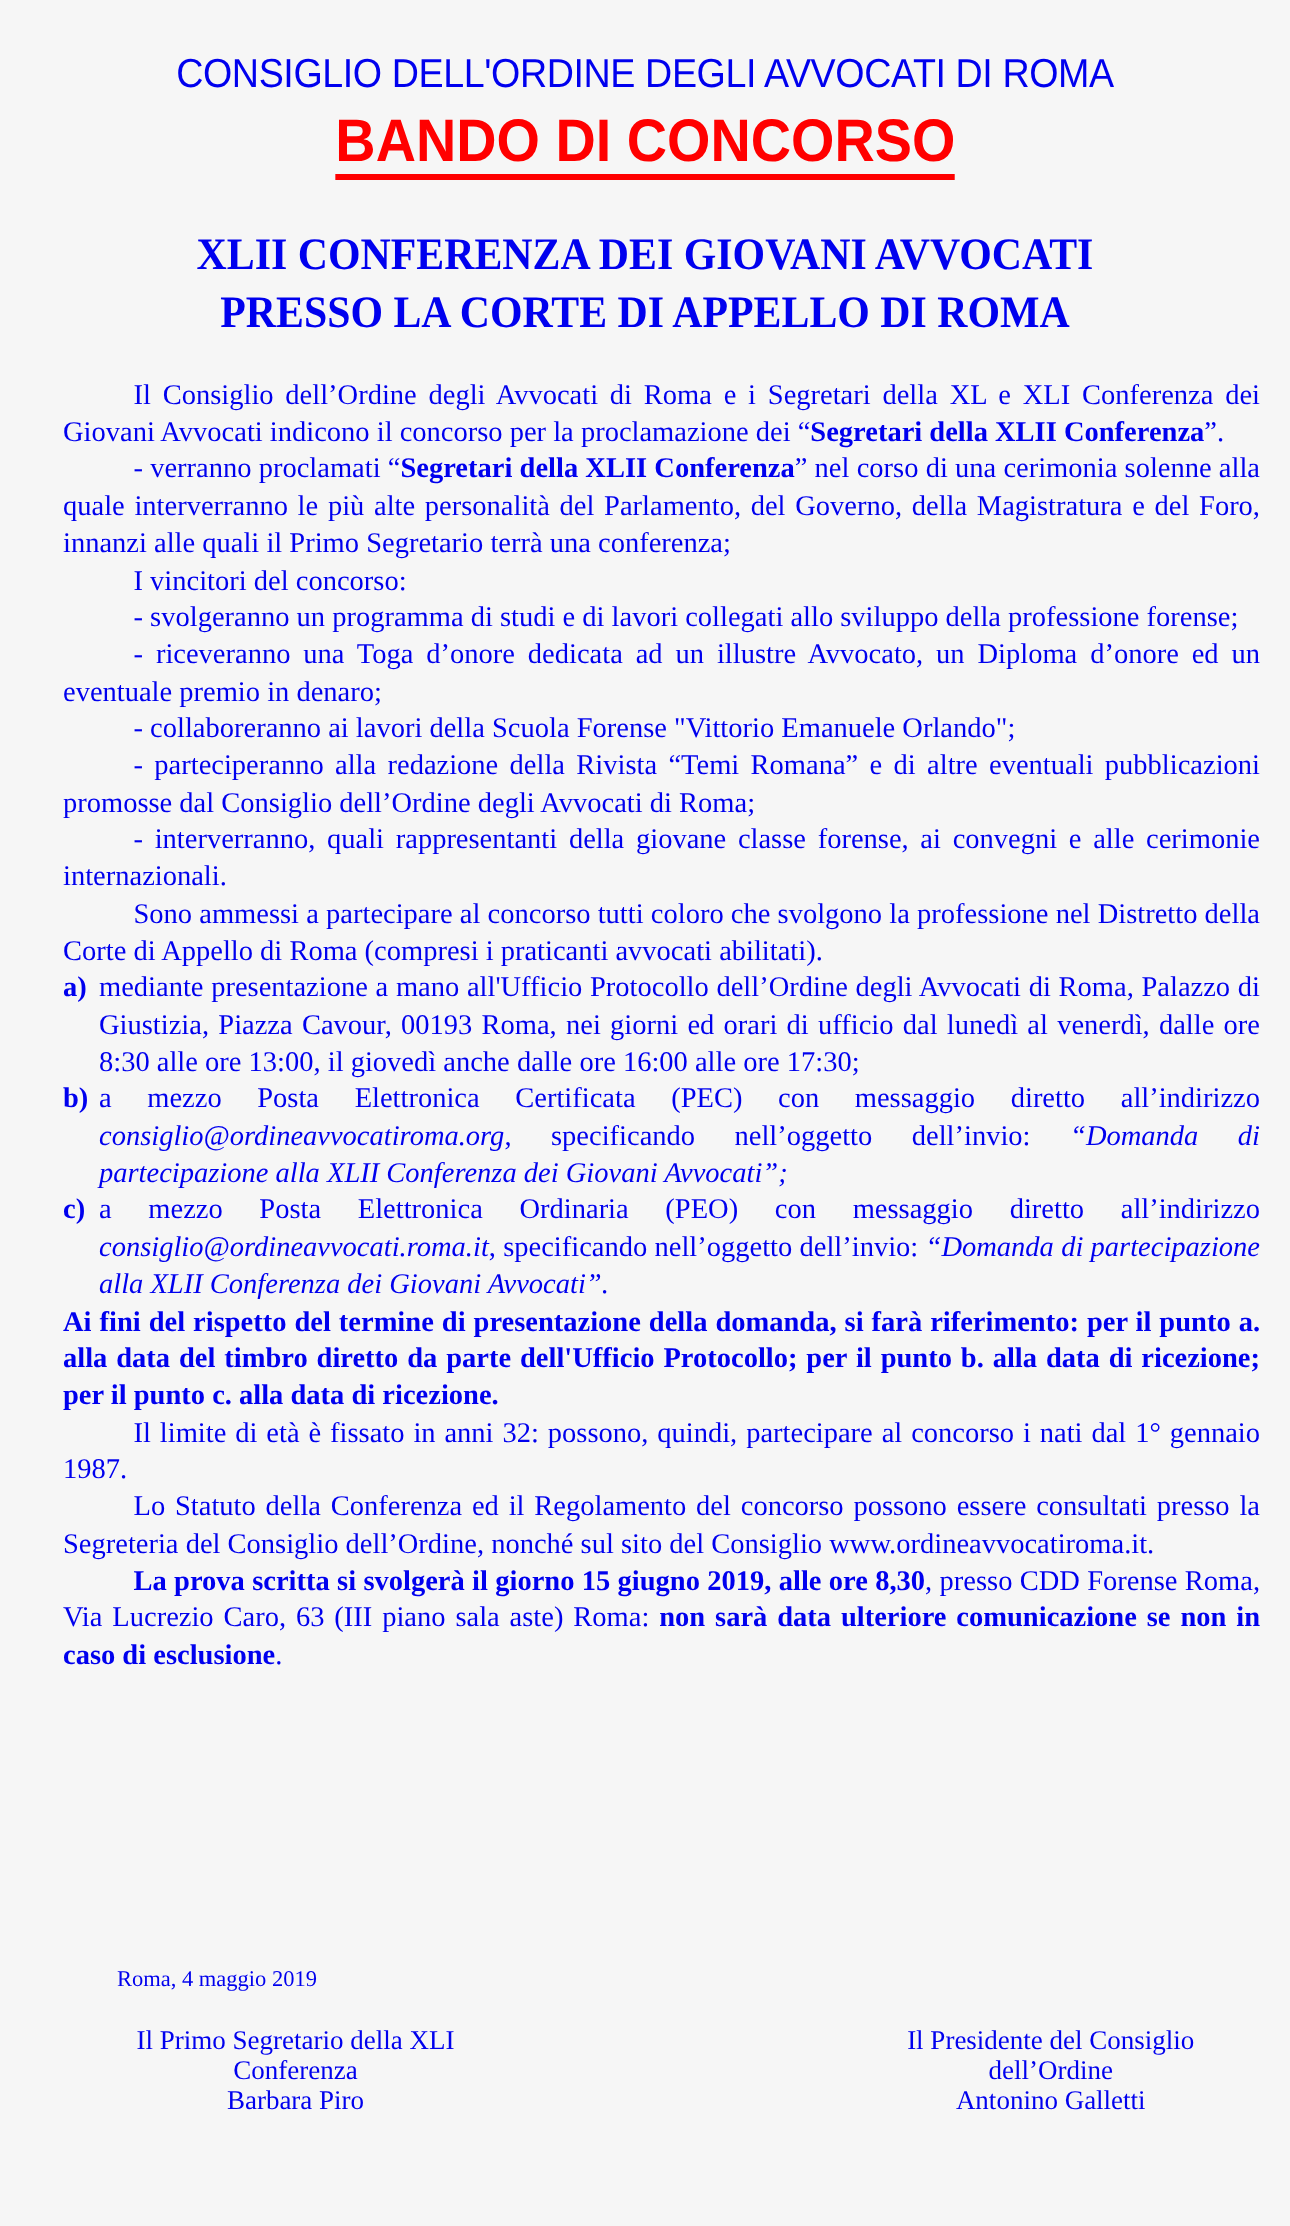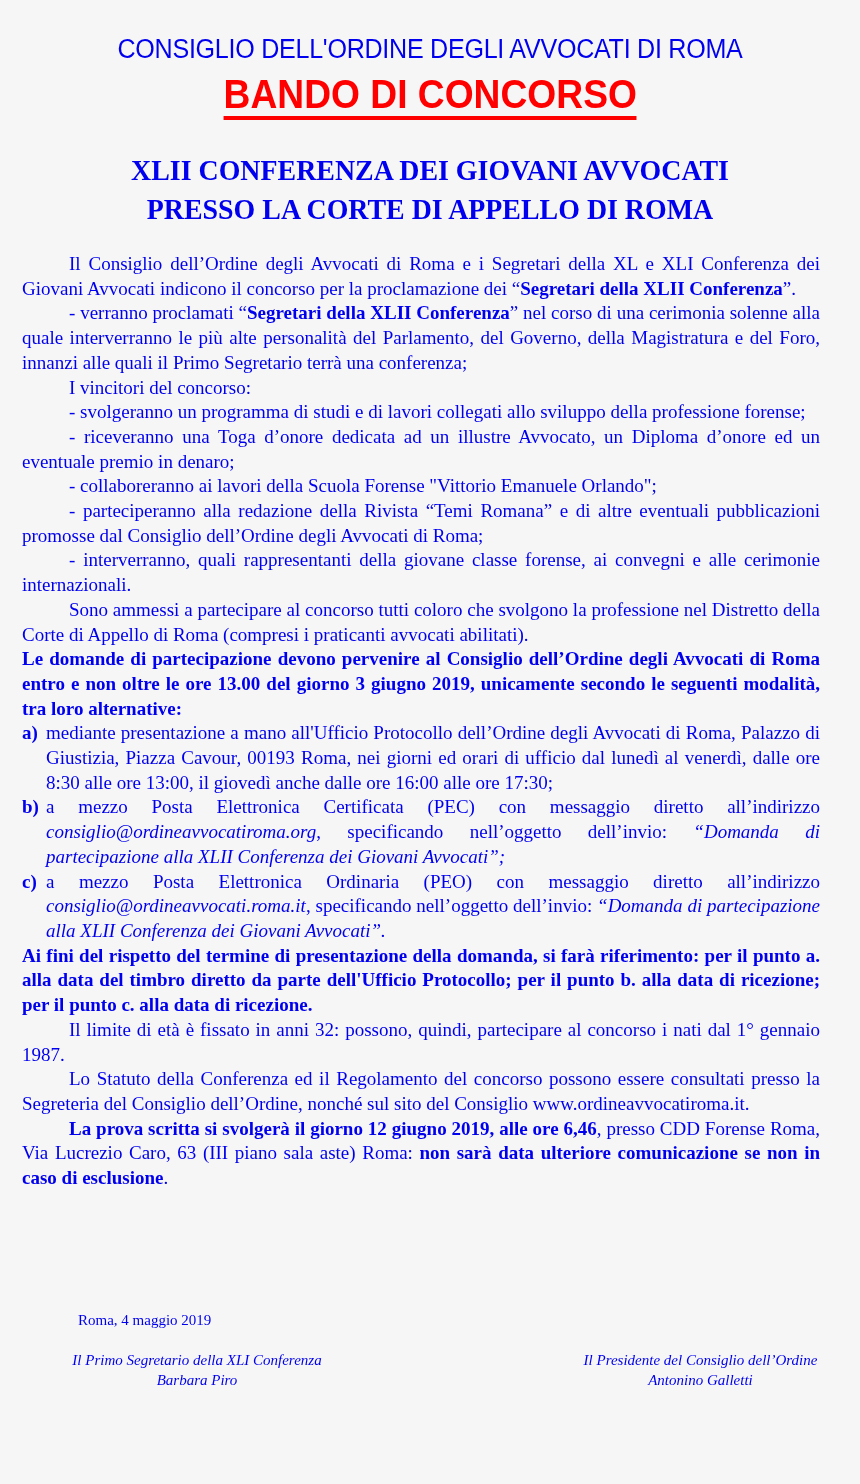--- a/index.html
+++ b/index.html
@@ -37,37 +37,37 @@
   .hdr3 {
     position: absolute; top: 150px; left: 0; width: 860px;
     text-align: center;
     font-family: "Liberation Serif", serif;
     font-weight: bold;
     font-size: 30px; line-height: 39px;
     color: #0000ee;
     transform: scaleX(0.93);
   }
   .body {
-    position: absolute; top: 252px; left: 22px; width: 798px;
+    position: absolute; top: 252px; left: 42px; width: 798px;
     font-size: 19px;
     line-height: 24.7px;
     text-align: justify;
   }
   .body p { margin: 0; }
   .ind { text-indent: 47px; }
   .b { font-weight: bold; }
   .i { font-style: italic; }
   .item { display: flex; }
   .item .lbl { width: 24px; flex: 0 0 24px; font-weight: bold; }
   .item .txt { flex: 1; font-weight: normal; text-align: justify; }
   .footer-date {
     position: absolute; top: 1312px; left: 78px;
     font-size: 15px;
   }
-  .sig { position: absolute; top: 1350px; font-size: 15px; text-align: center; line-height: 20px; font-style: italic; }
+  .sig { position: absolute; top: 1350px; font-size: 18px; text-align: center; line-height: 20px; }
   .sig.left { left: 52px; width: 290px; }
   .sig.right { left: 568px; width: 265px; }
 </style>
 </head>
 <body>
 
 <div class="hdr1">CONSIGLIO DELL'ORDINE DEGLI AVVOCATI DI ROMA</div>
 <div class="hdr2">
   <span>BANDO DI CONCORSO</span>
 </div>
@@ -83,40 +83,39 @@
   <p class="ind">
     <span>- verranno proclamati “</span><span class="b">Segretari della XLII Conferenza</span><span>” nel corso di una cerimonia solenne alla quale interverranno le più alte personalità del Parlamento, del Governo, della Magistratura e del Foro, innanzi alle quali il Primo Segretario terrà una conferenza;</span>
   </p>
   <p class="ind">I vincitori del concorso:</p>
   <p class="ind">- svolgeranno un programma di studi e di lavori collegati allo sviluppo della professione forense;</p>
   <p class="ind">- riceveranno una Toga d’onore dedicata ad un illustre Avvocato, un Diploma d’onore ed un eventuale premio in denaro;</p>
   <p class="ind">- collaboreranno ai lavori della Scuola Forense "Vittorio Emanuele Orlando";</p>
   <p class="ind">- parteciperanno alla redazione della Rivista “Temi Romana” e di altre eventuali pubblicazioni promosse dal Consiglio dell’Ordine degli Avvocati di Roma;</p>
   <p class="ind">- interverranno, quali rappresentanti della giovane classe forense, ai convegni e alle cerimonie internazionali.</p>
   <p class="ind">Sono ammessi a partecipare al concorso tutti coloro che svolgono la professione nel Distretto della Corte di Appello di Roma (compresi i praticanti avvocati abilitati).</p>
-  <p class="b">Le domande di partecipazione devono pervenire al Consiglio dell’Ordine degli Avvocati di Roma entro e non oltre le ore 13.00 del giorno 3 giugno 2019, unicamente secondo le seguenti modalità, tra loro alternative:</p>
 
   <div class="item">
     <span class="lbl">a)</span>
     <span class="txt">mediante presentazione a mano all'Ufficio Protocollo dell’Ordine degli Avvocati di Roma, Palazzo di Giustizia, Piazza Cavour, 00193 Roma, nei giorni ed orari di ufficio dal lunedì al venerdì, dalle ore 8:30 alle ore 13:00, il giovedì anche dalle ore 16:00 alle ore 17:30;</span>
   </div>
   <div class="item">
     <span class="lbl">b)</span>
     <span class="txt"><span>a mezzo Posta Elettronica Certificata (PEC) con messaggio diretto all’indirizzo </span><span class="i">consiglio@ordineavvocatiroma.org</span><span>, specificando nell’oggetto dell’invio: </span><span class="i">“Domanda di partecipazione alla XLII Conferenza dei Giovani Avvocati”;</span></span>
   </div>
   <div class="item">
     <span class="lbl">c)</span>
     <span class="txt"><span>a mezzo Posta Elettronica Ordinaria (PEO) con messaggio diretto all’indirizzo </span><span class="i">consiglio@ordineavvocati.roma.it</span><span>, specificando nell’oggetto dell’invio: </span><span class="i">“Domanda di partecipazione alla XLII Conferenza dei Giovani Avvocati”.</span></span>
   </div>
 
   <p class="b">Ai fini del rispetto del termine di presentazione della domanda, si farà riferimento: per il punto a. alla data del timbro diretto da parte dell'Ufficio Protocollo; per il punto b. alla data di ricezione; per il punto c. alla data di ricezione.</p>
   <p class="ind">Il limite di età è fissato in anni 32: possono, quindi, partecipare al concorso i nati dal 1° gennaio 1987.</p>
   <p class="ind">Lo Statuto della Conferenza ed il Regolamento del concorso possono essere consultati presso la Segreteria del Consiglio dell’Ordine, nonché sul sito del Consiglio www.ordineavvocatiroma.it.</p>
   <p class="ind">
-    <span class="b">La prova scritta si svolgerà il giorno 12 giugno 2019, alle ore 6,46</span><span>, presso  CDD Forense Roma, Via Lucrezio Caro, 63 (III piano sala aste) Roma: </span><span class="b">non sarà data ulteriore comunicazione se non in caso di esclusione</span><span>.</span>
+    <span class="b">La prova scritta si svolgerà il giorno 15 giugno 2019, alle ore 8,30</span><span>, presso  CDD Forense Roma, Via Lucrezio Caro, 63 (III piano sala aste) Roma: </span><span class="b">non sarà data ulteriore comunicazione se non in caso di esclusione</span><span>.</span>
   </p>
 </div>
 
 <div class="footer-date">Roma, 4 maggio 2019</div>
 <div class="sig left">
   <div>Il Primo Segretario della XLI Conferenza</div>
   <div>Barbara Piro</div>
 </div>
 <div class="sig right">
   <div>Il Presidente del Consiglio dell’Ordine</div>

